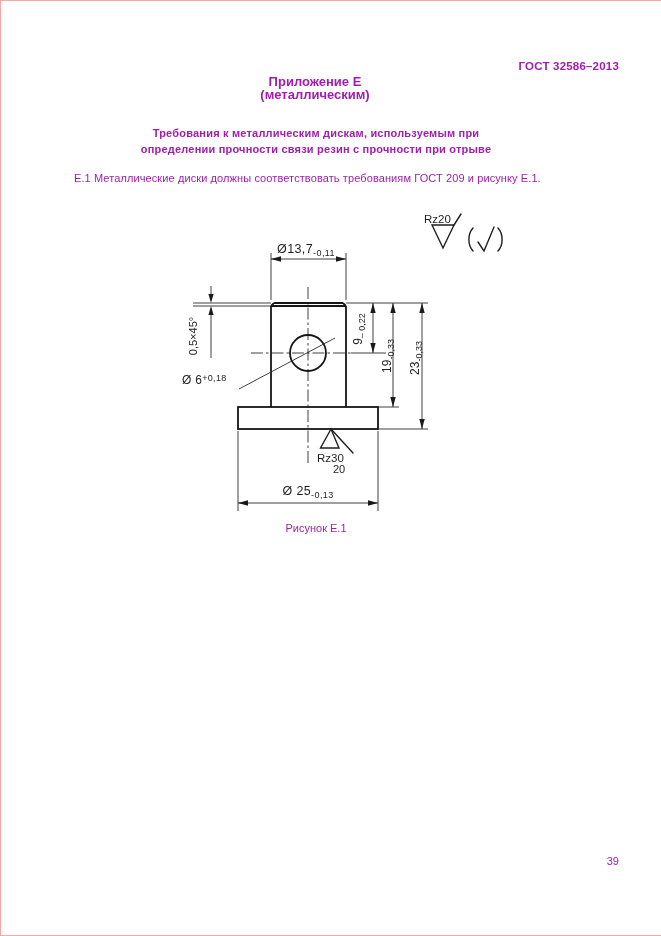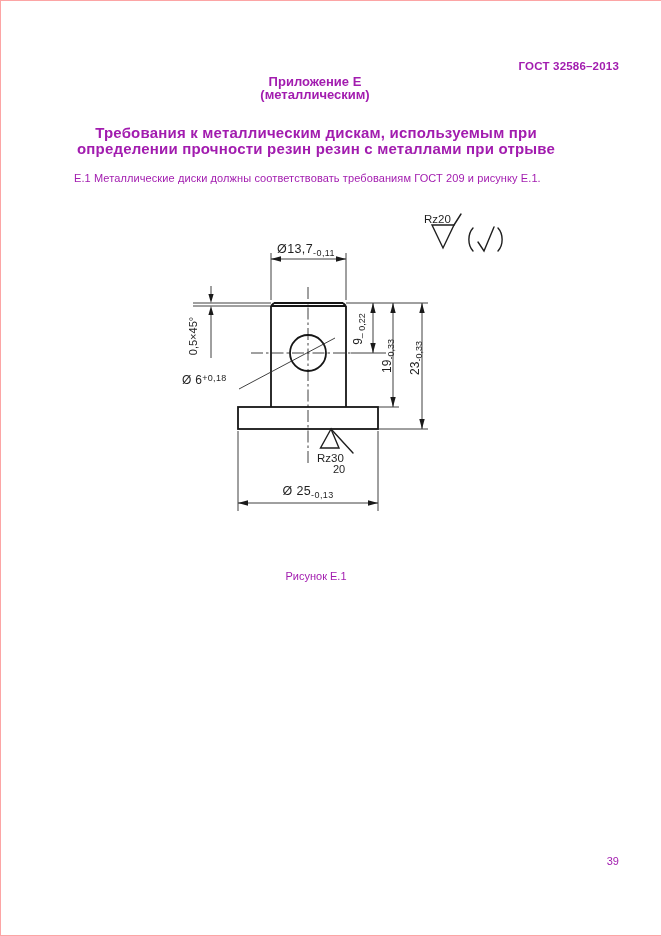--- a/index.html
+++ b/index.html
@@ -9,25 +9,25 @@
     background:#ffffff;
     border:1px solid #fca5a5;
     font-family:"Liberation Sans", sans-serif;
     color:#a21caf;
     overflow:hidden;
     padding-left:36px;
   }
   .abs{position:absolute;}
   .doc-number{top:59px;right:77px;font-size:11.5px;font-weight:bold;letter-spacing:.2px;}
   .appendix{top:74px;left:0;width:628px;text-align:center;font-size:13px;font-weight:bold;line-height:13px;}
-  .title-block{top:124px;left:0;width:630px;text-align:center;font-size:15px;font-weight:bold;line-height:16px;letter-spacing:.2px;}
+  .title-block{top:124px;left:0;width:630px;text-align:center;font-size:11px;font-weight:bold;line-height:16px;letter-spacing:.2px;}
   .para{left:73px;font-size:11px;letter-spacing:.1px;white-space:nowrap;}
   .para-e1{top:171px;text-align:center;}
   .para-e2{top:185px;}
-  .figure-caption{top:521px;left:0;width:630px;text-align:center;font-size:11px;margin-top:48px;}
+  .figure-caption{top:521px;left:0;width:630px;text-align:center;font-size:11px;}
   .page-number{top:854px;right:77px;font-size:11px;}
   svg.drawing{position:absolute;top:0;left:0;}
   svg text{fill:#1f1f1f;font-family:"Liberation Sans", sans-serif;}
   .thick{stroke:#161616;stroke-width:1.8;fill:none;}
   .thin{stroke:#2b2b2b;stroke-width:0.9;fill:none;}
   .sym{stroke:#1f1f1f;stroke-width:1.4;fill:none;stroke-linecap:round;}
   .dashdot{stroke:#2b2b2b;stroke-width:0.9;fill:none;stroke-dasharray:12 3 2.5 3;}
   .arrow{fill:#1a1a1a;stroke:none;}
 </style>
 </head>
@@ -37,21 +37,21 @@
 
   <div class="abs doc-number">ГОСТ 32586–2013</div>
 
   <div class="abs appendix">
     <div>Приложение Е</div>
     <div>(металлическим)</div>
   </div>
 
   <div class="abs title-block">
     <div>Требования к металлическим дискам, используемым при</div>
-    <div>определении прочности резин резин с металлами при отрыве</div>
+    <div>определении прочности связи резин с прочности при отрыве</div>
   </div>
 
   <div class="abs para para-e1">Е.1 Металлические диски должны соответствовать требованиям ГОСТ 209 и рисунку Е.1.</div>
 
   <svg class="drawing" width="661" height="936" viewBox="0 0 661 936">
 
     <g>
       <path class="dashdot" d="M307,286 V462"></path>
       <path class="dashdot" d="M250,352 H352"></path>
     </g>

